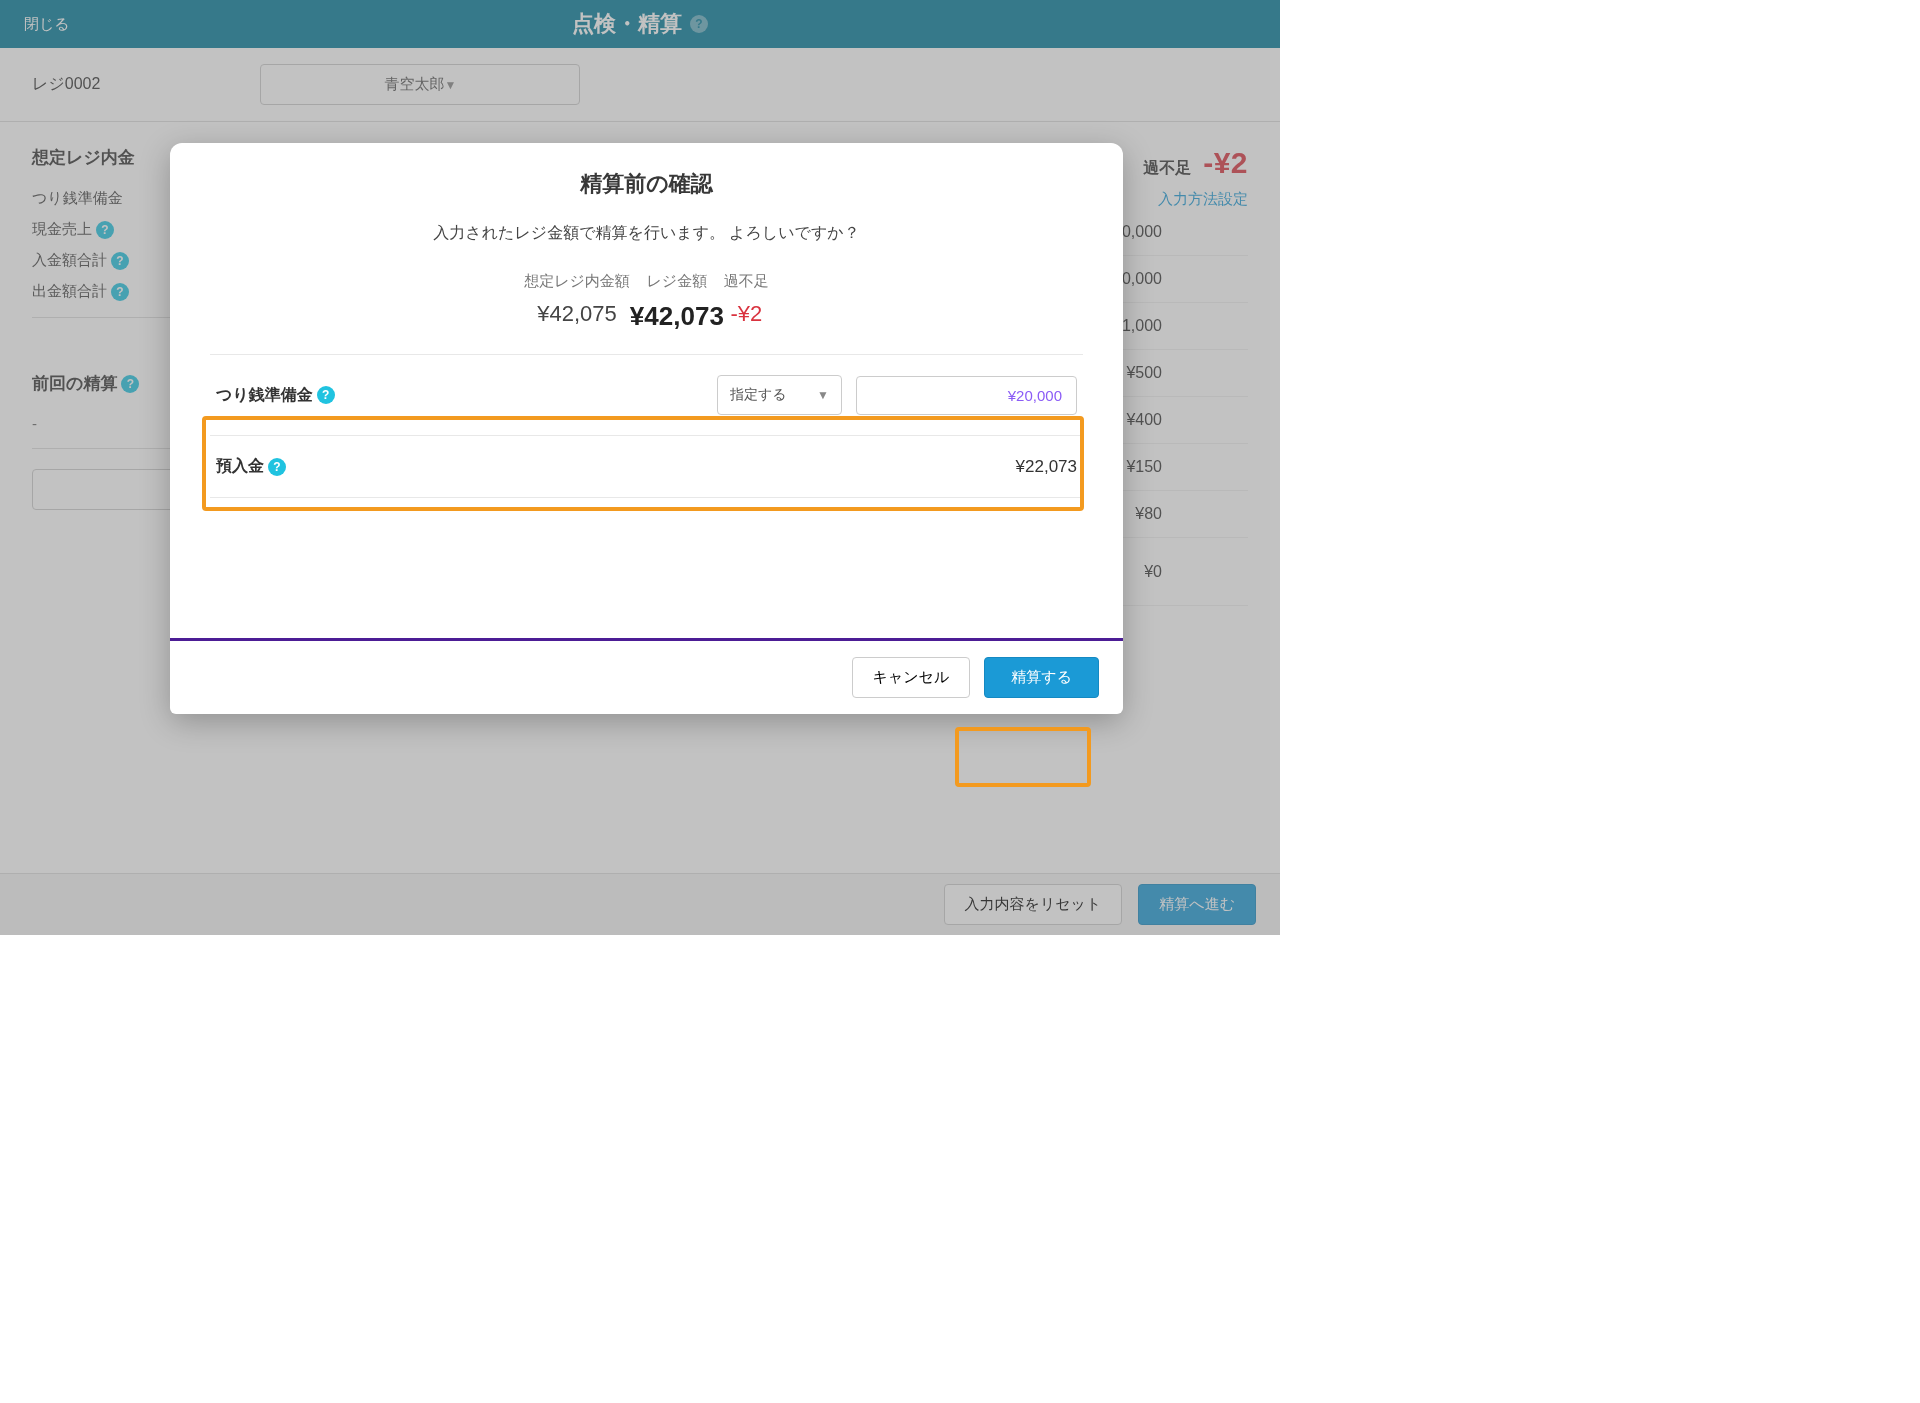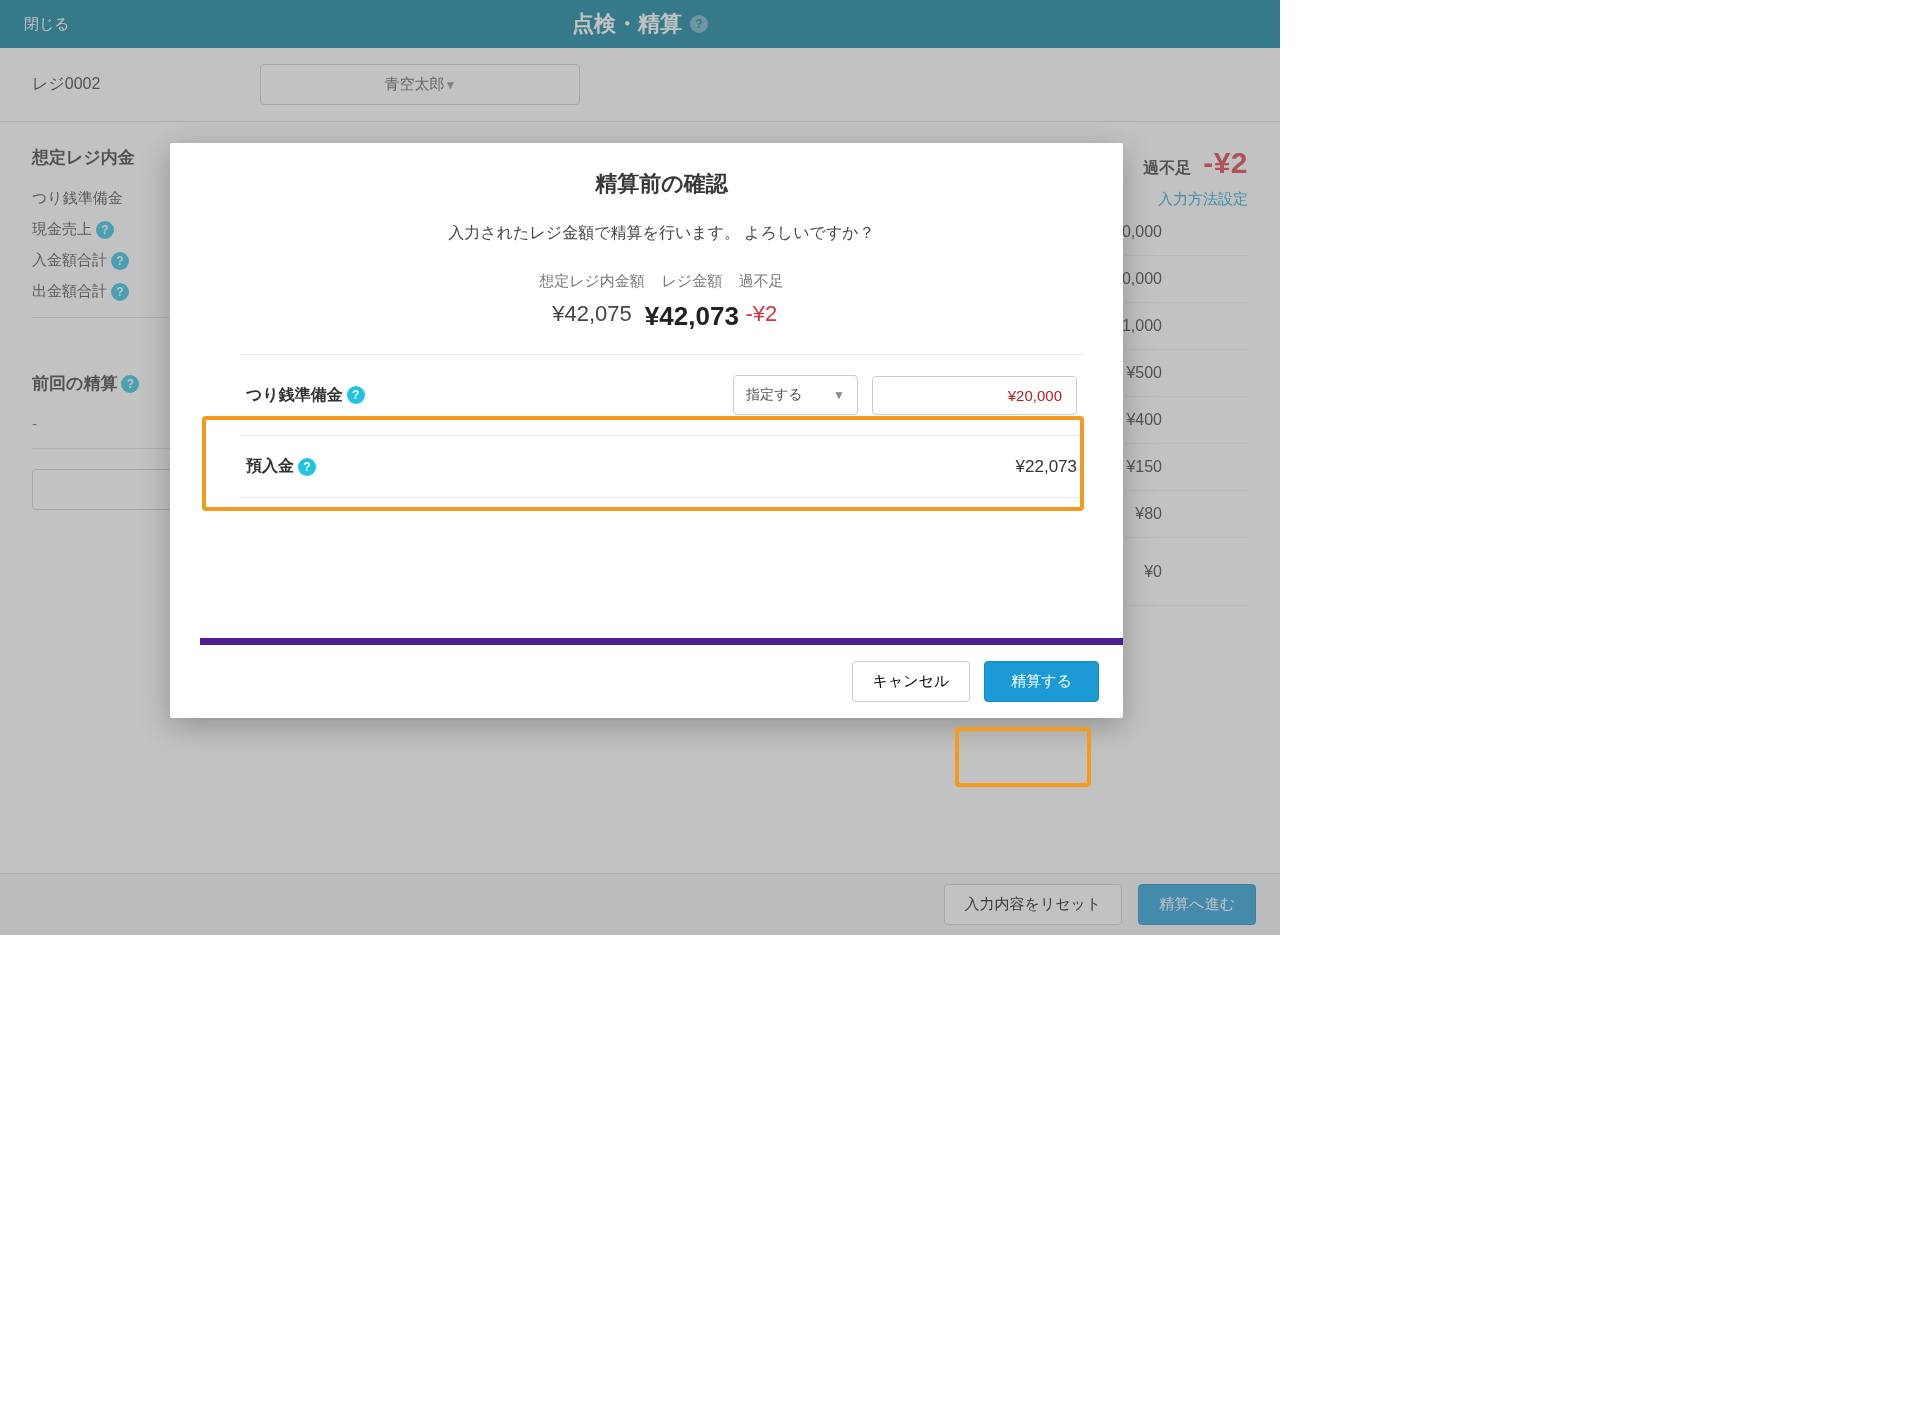--- a/index.html
+++ b/index.html
@@ -164,24 +164,23 @@
   background: rgba(120,120,120,0.45);
 }
 
 
 .modal {
   position: absolute;
   left: 170px;
   top: 143px;
   width: 953px;
   background: #fff;
-  border-radius: 2px;
+  border-radius: 12px;
   box-shadow: 0 8px 30px rgba(0,0,0,0.25);
   overflow: visible;
-  padding-left: 30px;
 }
 .modal-body { padding: 26px 40px 20px 40px; }
 .modal-title { font-size: 22px; font-weight: 700; text-align: center; margin-bottom: 24px; color:#383838;}
 .modal-message { font-size: 16px; text-align: center; color: #444; margin-bottom: 28px; font-family: Liberation Serif, serif; }
 
 .modal-stats { display: flex; justify-content: center; margin-bottom: 22px; padding: 0 40px;}
 .stat-col { text-align: center; }
 .stat-label { font-size: 15px; color: #777; margin-bottom: 10px; }
 .stat-value { font-size: 22px; color: #444; }
 .stat-value-big { font-size: 26px; font-weight: 700; color: #222; }
@@ -204,29 +203,29 @@
   justify-content: space-between;
   align-items: center;
   font-size: 14px;
   color: #555;
   margin-right: 14px;
 }
 .modal-input {
   border: 1px solid #ccc;
   border-radius: 4px;
   padding: 10px 14px;
-  width: 205px;
+  width: 221px;
   text-align: right;
   font-size: 15px;
-  color: #b91c1c;
+  color: #8b5cf6;
 }
 .modal-row-value { font-size: 17px; color: #333; }
 
 .modal-footer {
-  border-top: 7px solid #4c1d95;
+  border-top: 3px solid #4c1d95;
   padding: 16px 24px;
   display: flex;
   justify-content: flex-end;
   gap: 14px;
   background:#fff;
   border-radius: 0 0 6px 6px;
 }
 
 
 .hl {

